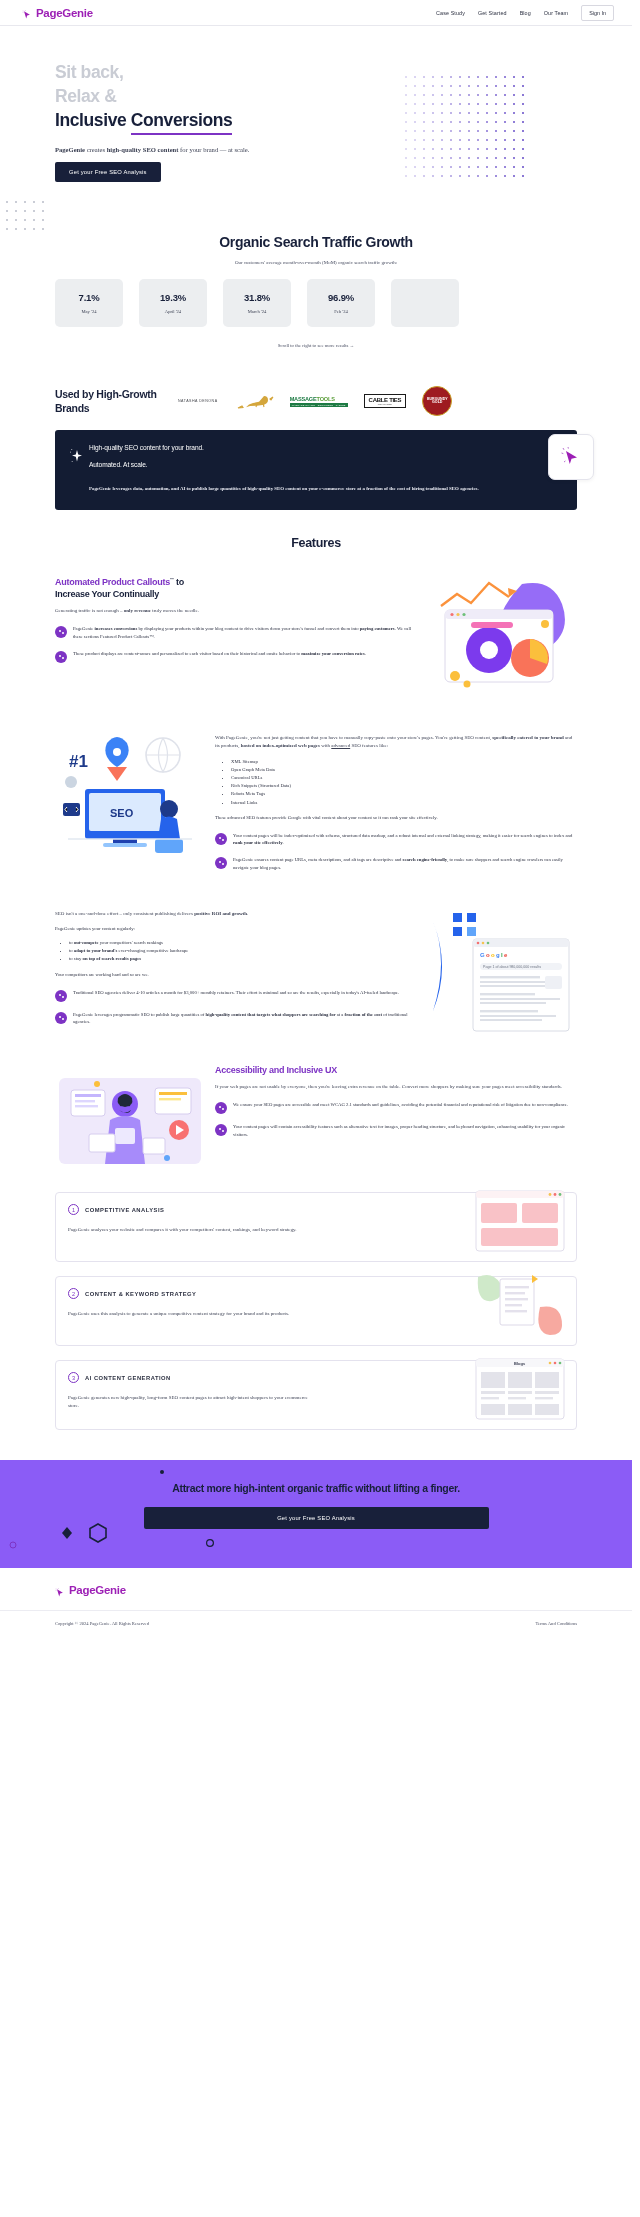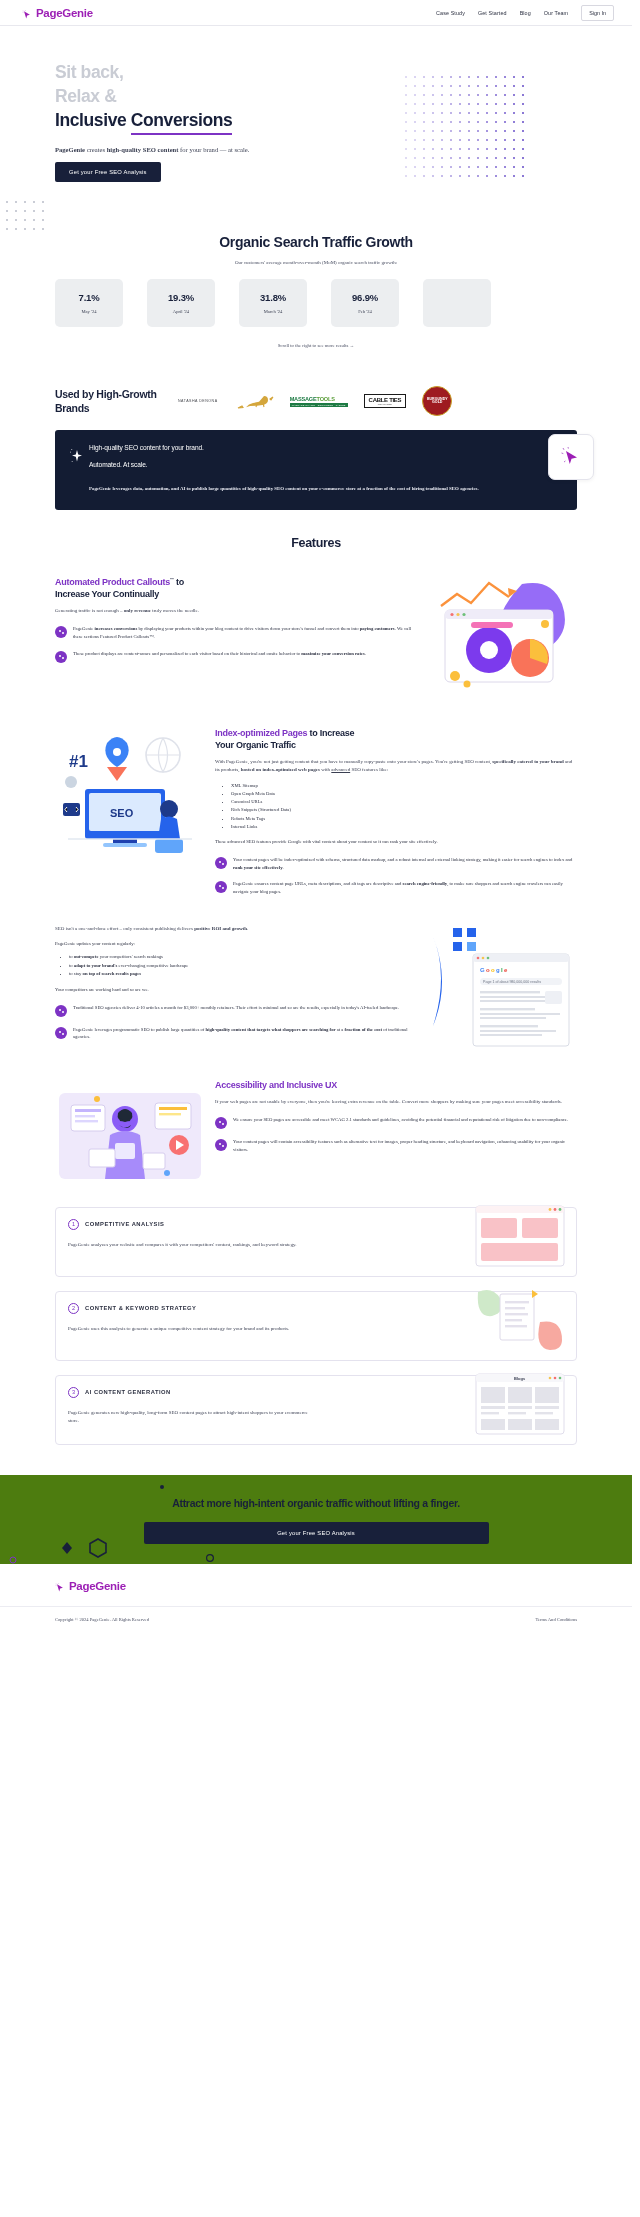--- a/index.html
+++ b/index.html
@@ -67,21 +67,21 @@
   .dots-left { top: 0px; left: 6px; width: 48px; height: 28px; }
   .stats-title {
     font-size: 14px; font-weight: bold; letter-spacing: -.3px;
     line-height: 1.32; margin: 14px auto 0; width: 200px;
   }
   .stats-note {
     font-size: 5px; color: #4a4f63; margin-top: 9px;
     font-family: "Liberation Serif", serif;
   }
   .stats-row {
-    display: flex; gap: 24px; margin-top: 14px;
+    display: flex; gap: 16px; margin-top: 14px;
     padding-left: 55px; overflow: hidden;
   }
   .stat-card {
     width: 68px; height: 48px; flex: 0 0 auto;
     background: #eceef0; border-radius: 5px;
     display: flex; flex-direction: column;
     align-items: center; justify-content: center; gap: 6px;
   }
   .stat-val { font-size: 9.5px; font-weight: bold; color: #18203a; letter-spacing: -.2px; }
   .stat-label { font-size: 4.6px; color: #3a3f52; font-family: "Liberation Serif", serif; }
@@ -233,21 +233,21 @@
     font-size: 5px; color: #3a3f52; margin-top: 11px; line-height: 1.6;
     max-width: 245px; font-family: "Liberation Serif", serif;
   }
   .hiw-art {
     position: absolute; right: 10px; top: -6px;
     width: 92px; height: 68px;
   }
 
   
   .cta {
-    margin-top: 30px; background: #4d7c0f; padding: 22px 0 20px;
+    margin-top: 30px; background: #8b5cf6; padding: 22px 0 39px;
     text-align: center; position: relative; overflow: hidden;
   }
   .cta-h {
     font-size: 10.5px; font-weight: bold; letter-spacing: -.3px; color: #18203a;
   }
   .cta-btn {
     margin-top: 13px; display: inline-block;
     background: #18203a; color: #fff; font-size: 5.8px;
     padding: 8px 0; width: 345px; border: none; border-radius: 2px;
     letter-spacing: .2px; cursor: pointer;
@@ -606,24 +606,20 @@
         <path d="M82 21 l-1 -9 l9 3 Z" fill="#fb923c"></path>
         <circle cx="28" cy="100" r="5" fill="#fbbf3c"></circle>
           <circle cx="40" cy="108" r="3.5" fill="#fbbf3c"></circle>
         <circle cx="118" cy="48" r="4" fill="#fbbf3c"></circle>
       </svg>
     </div>
   </div>
 
   <div class="feat rev">
     <div class="feat-text">
-      <div class="feat-title">
-        <span class="accent">Index-optimized Pages</span><span> to Increase</span><br>
-        <span>Your Organic Traffic</span>
-      </div>
       <div class="feat-lede">
         <span>With PageGenie, you're not just getting content that you have to manually copy-paste onto your store's pages. You're getting SEO content, </span><b>specifically catered to your brand</b><span> and its products, </span><b>hosted on index-optimized web pages</b><span> with </span><span class="u">advanced</span><span> SEO features like:</span>
       </div>
       <ul class="seo-list">
         <li>XML Sitemap</li>
         <li>Open Graph Meta Data</li>
         <li>Canonical URLs</li>
         <li>Rich Snippets (Structured Data)</li>
         <li>Robots Meta Tags</li>
         <li>Internal Links</li>

